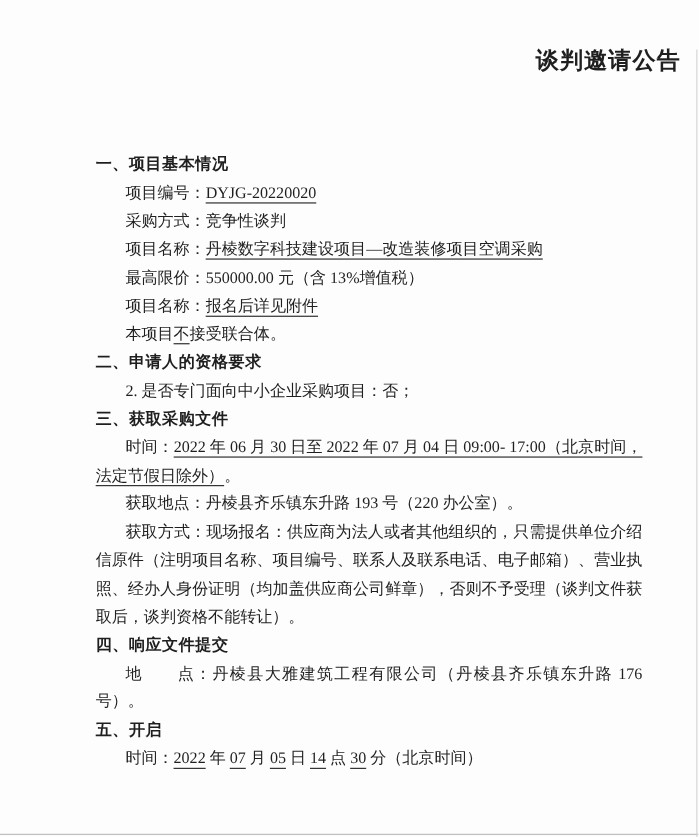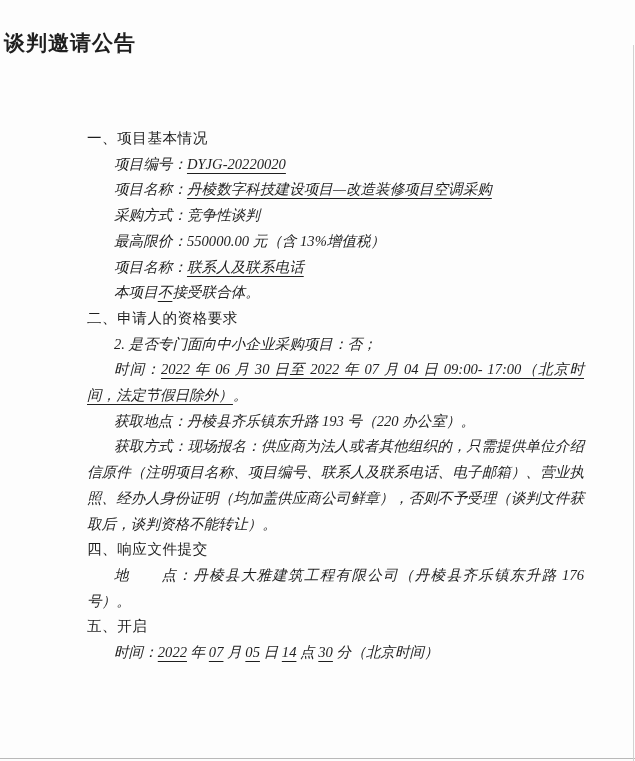--- a/index.html
+++ b/index.html
@@ -11,48 +11,47 @@
   .page {
     position: relative;
     width: 635px; height: 761px;
     box-sizing: border-box;
     color: var(--text-color, #1f1f1f);
     font-family: "Liberation Serif", "DejaVu Serif", serif;
     background: var(--page-bg, #fdfdfd);
     overflow: hidden;
   }
   .doc-title {
-    margin: 4px;
+    margin: 16px;
     padding-top: 27px;
-    text-align: left;
+    text-align: right;
     font-size: 21px;
     line-height: 25px;
     font-weight: 700;
     letter-spacing: 1px;
   }
   .content {
     margin-top: 70px;
     padding: 0 51px 0 87px;
     font-size: 14.6px;
     line-height: 25.7px;
   }
   .section { margin: 0; }
   .section-heading {
     margin: 0;
     font-family: "Liberation Sans", "DejaVu Sans", sans-serif;
     font-size: 14.6px;
     line-height: 25.7px;
-    font-weight: 400;
+    font-weight: 700;
     letter-spacing: 0.5px;
   }
   .para {
     margin: 0;
     text-indent: 27px;
     text-align: justify;
-    font-style: italic;
   }
   .u {
     text-decoration: underline;
     text-underline-offset: 3.5px;
     text-decoration-thickness: 1px;
   }
   .scan-edge-bottom {
     position: absolute;
     left: 0; right: 0; bottom: 2px;
     border-top: 1.5px solid var(--scan-edge, #b9b9b9);
@@ -65,31 +64,32 @@
 </style>
 </head>
 <body>
 
 <div class="page">
   <h1 class="doc-title">谈判邀请公告</h1>
   <main class="content">
       <section class="section">
         <h2 class="section-heading">一、项目基本情况</h2>
         <p class="para"><span>项目编号：</span><span class="u">DYJG-20220020</span></p>
+        <p class="para"><span>采购方式：竞争性谈判</span></p>
         <p class="para"><span>项目名称：</span><span class="u">丹棱数字科技建设项目—改造装修项目空调采购</span></p>
-        <p class="para"><span>采购方式：竞争性谈判</span></p>
         <p class="para"><span>最高限价：550000.00 元（含 13%增值税）</span></p>
-        <p class="para"><span>项目名称：</span><span class="u">联系人及联系电话</span></p>
+        <p class="para"><span>项目名称：</span><span class="u">报名后详见附件</span></p>
         <p class="para"><span>本项目</span><span class="u">不</span><span>接受联合体。</span></p>
       </section>
       <section class="section">
         <h2 class="section-heading">二、申请人的资格要求</h2>
         <p class="para"><span>2. 是否专门面向中小企业采购项目：否；</span></p>
       </section>
       <section class="section">
+        <h2 class="section-heading">三、获取采购文件</h2>
         <p class="para"><span>时间：</span><span class="u">2022 年 06 月 30 日至 2022 年 07 月 04 日 09:00- 17:00（北京时间，法定节假日除外）</span><span>。</span></p>
         <p class="para"><span>获取地点：丹棱县齐乐镇东升路 193 号（220 办公室）。</span></p>
         <p class="para"><span>获取方式：现场报名：供应商为法人或者其他组织的，只需提供单位介绍信原件（注明项目名称、项目编号、联系人及联系电话、电子邮箱）、营业执照、经办人身份证明（均加盖供应商公司鲜章），否则不予受理（谈判文件获取后，谈判资格不能转让）。</span></p>
       </section>
       <section class="section">
         <h2 class="section-heading">四、响应文件提交</h2>
         <p class="para"><span>地　　点：丹棱县大雅建筑工程有限公司（丹棱县齐乐镇东升路 176 号）。</span></p>
       </section>
       <section class="section">
         <h2 class="section-heading">五、开启</h2>

